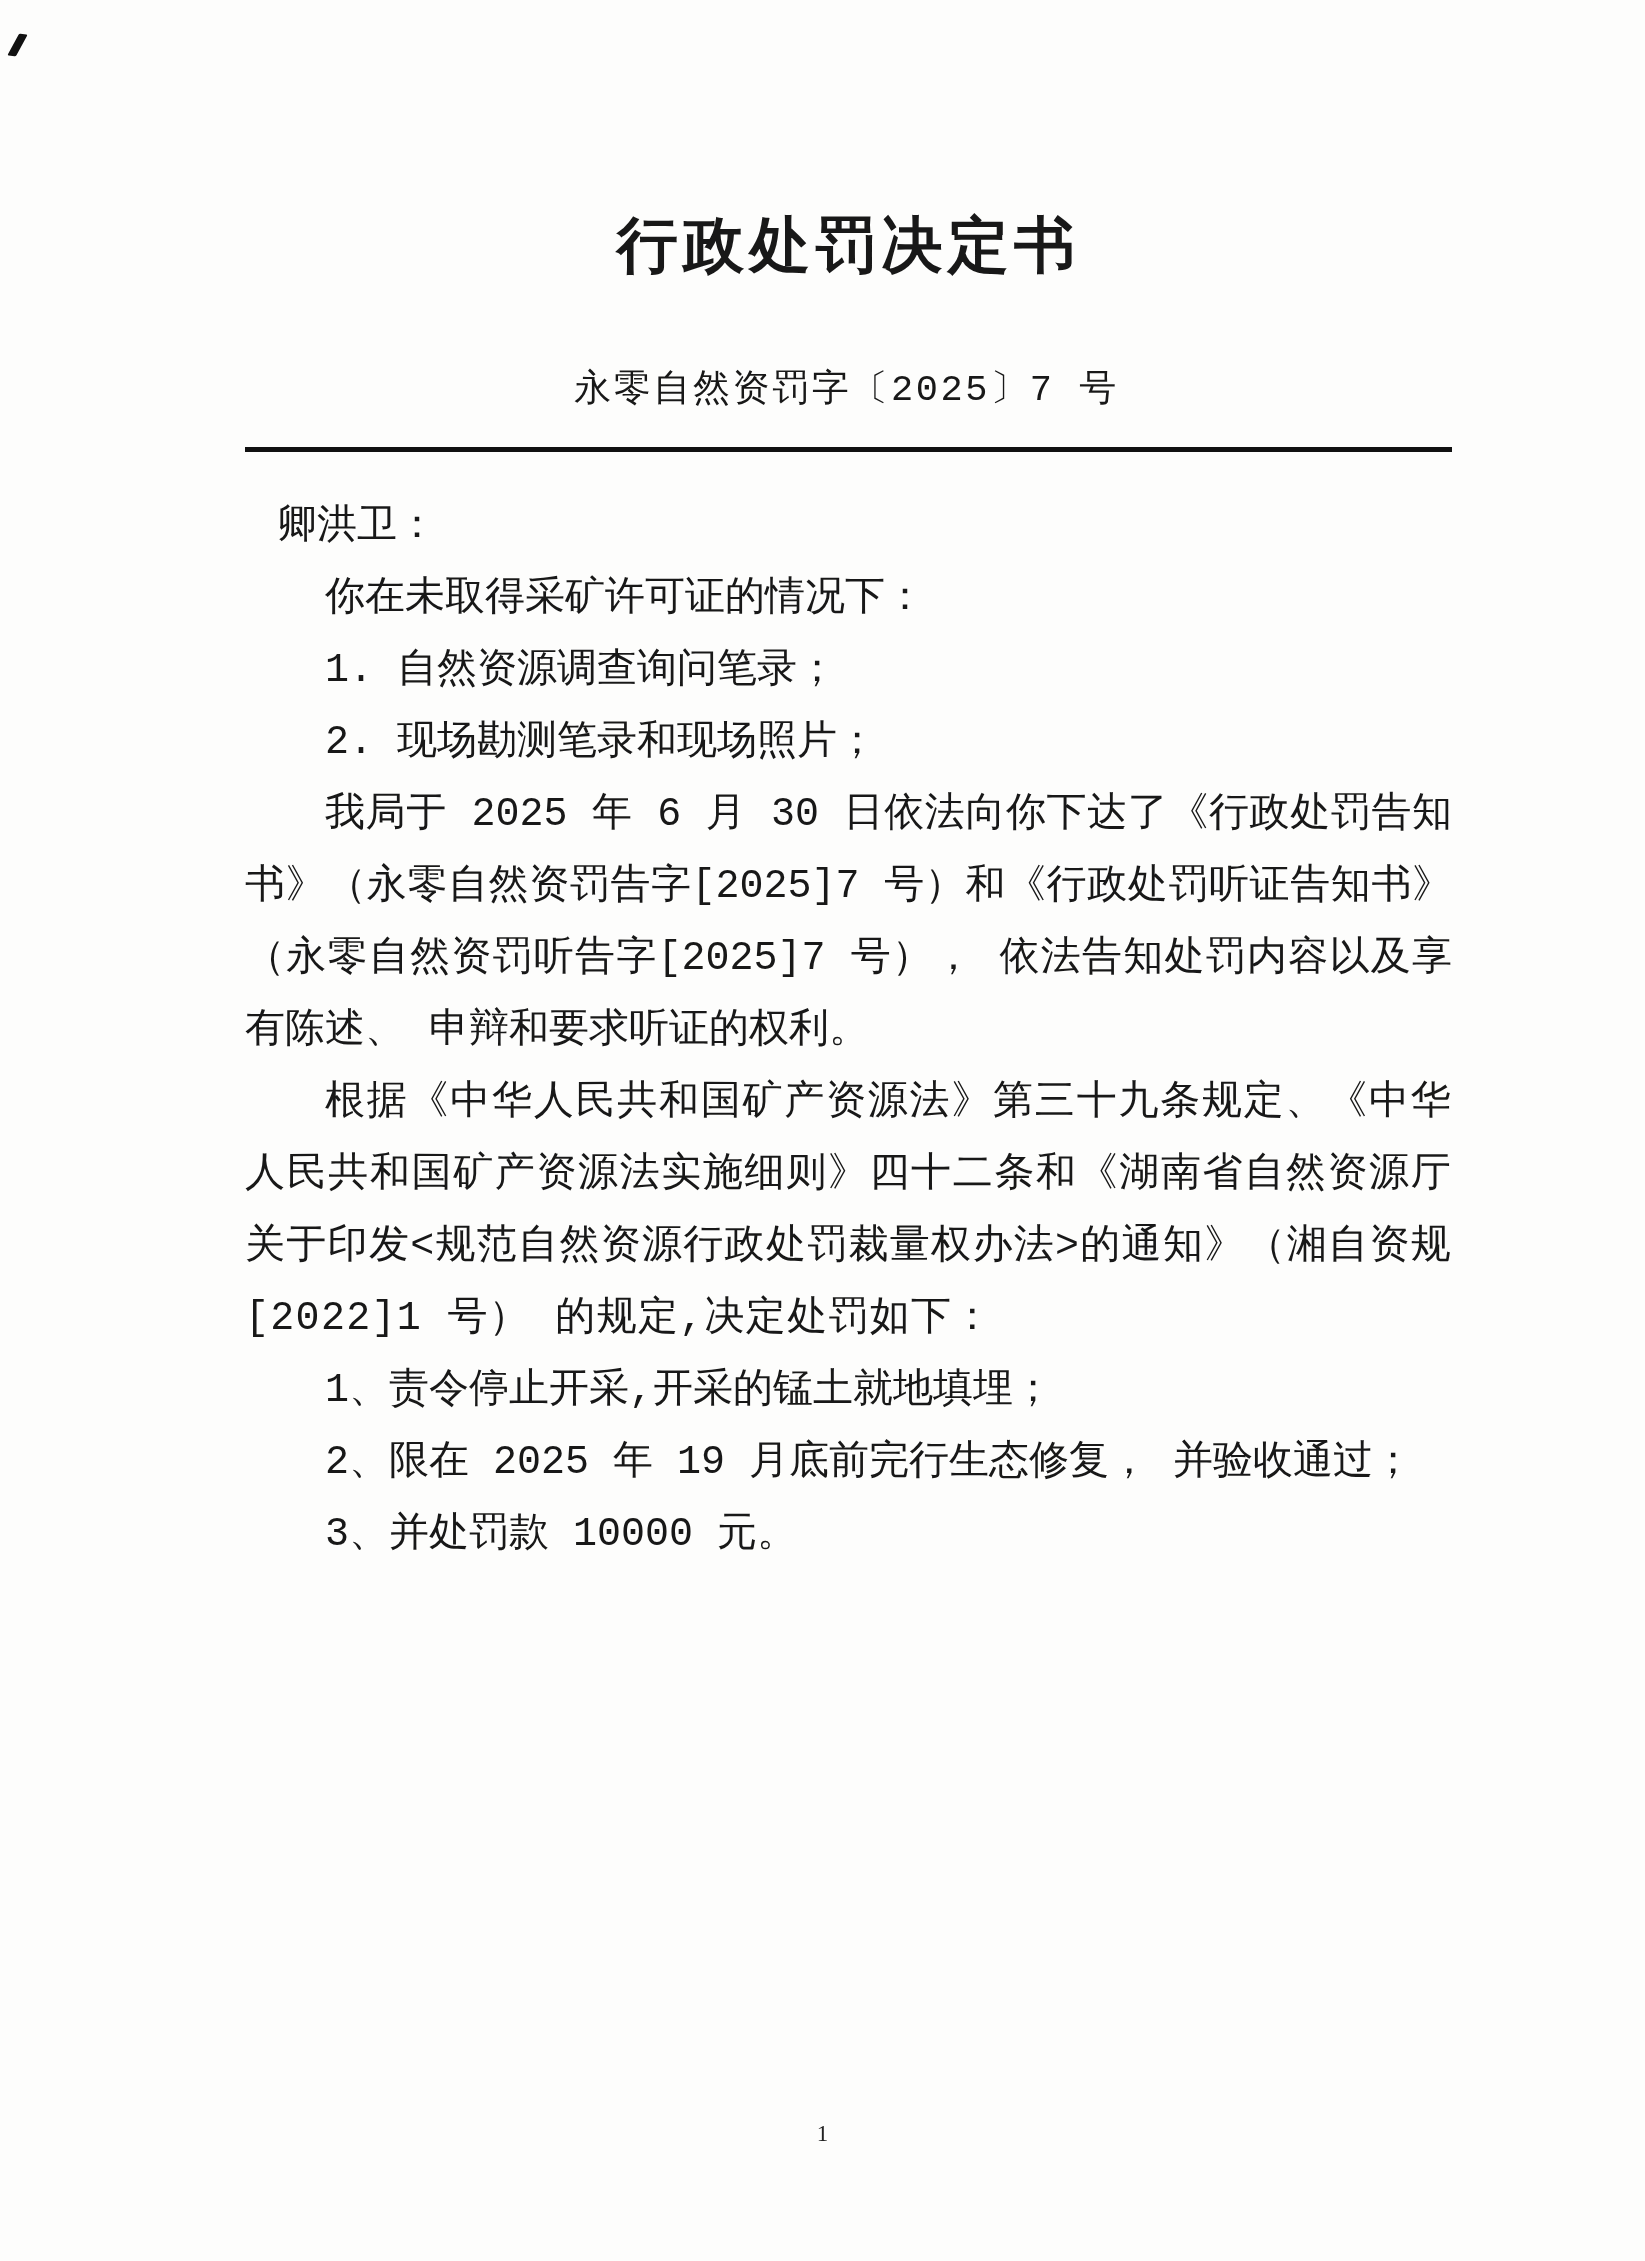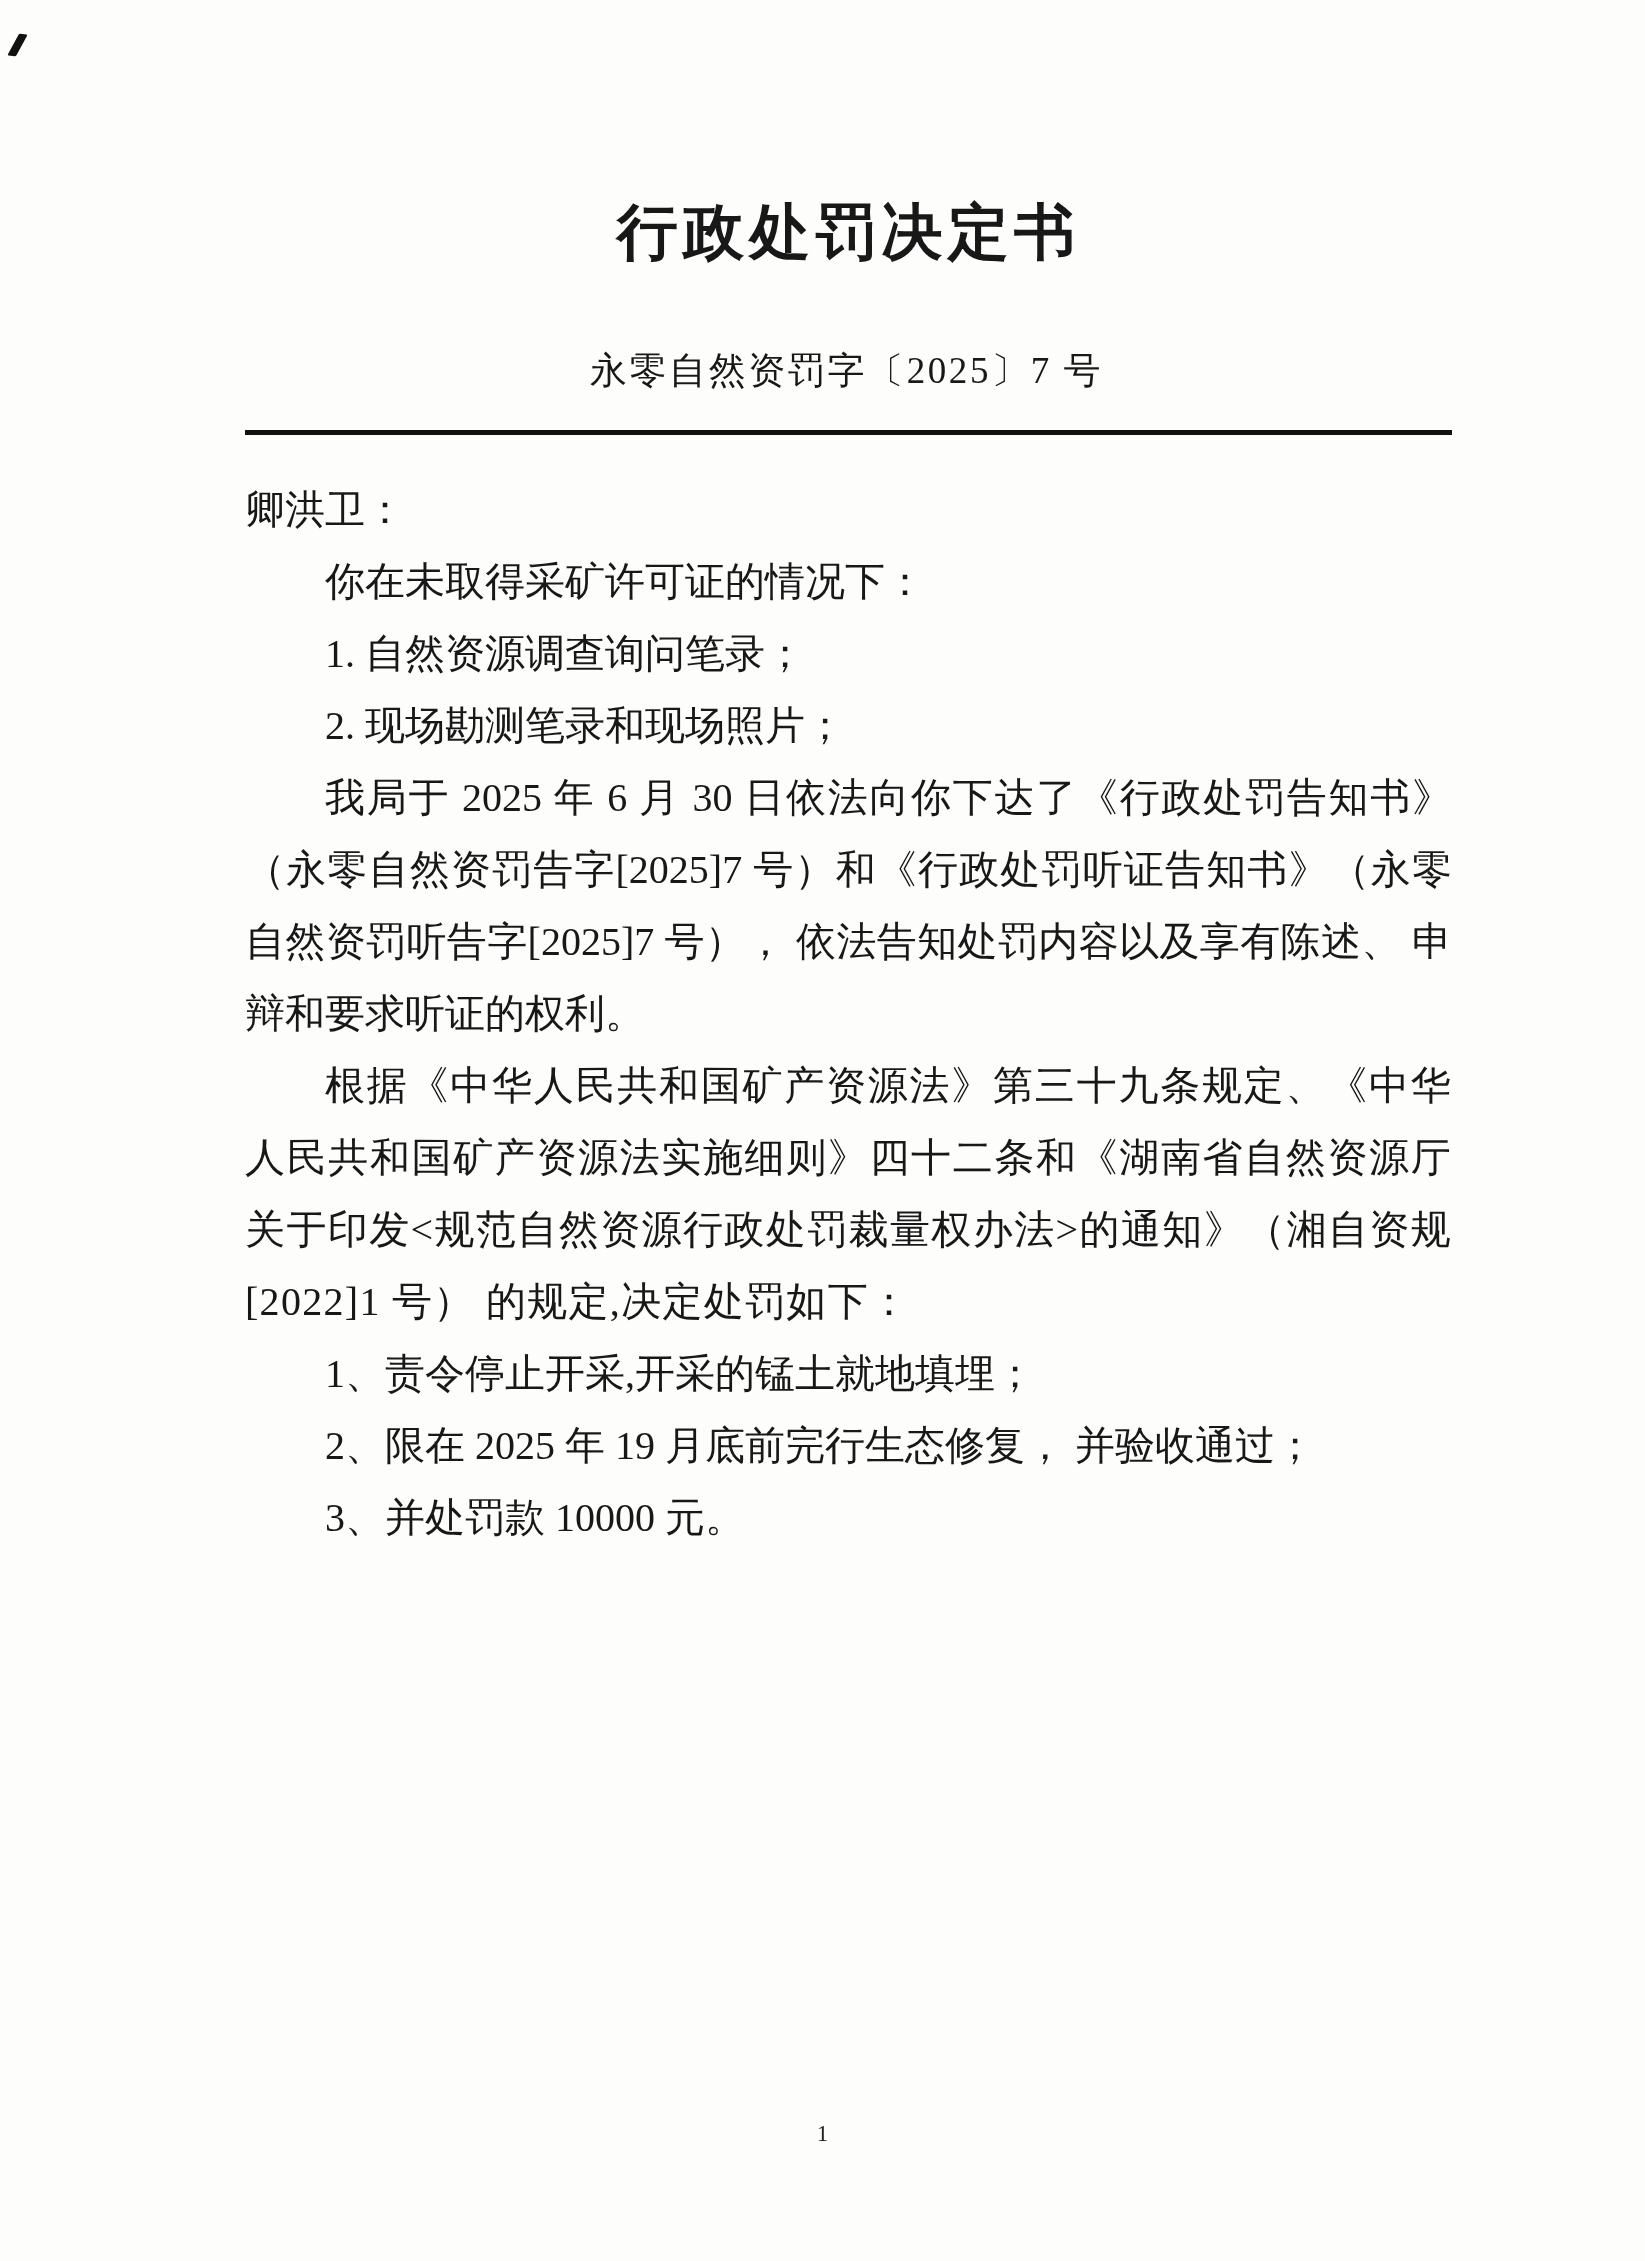--- a/index.html
+++ b/index.html
@@ -25,21 +25,22 @@
     width: 9px;
     height: 22px;
     background: #111;
     transform: skewX(-22deg) rotate(8deg);
     border-radius: 1.3px;
   }
   .content {
     position: absolute;
     left: 245px;
     right: 193px;
-    top: 196px;
+    top: 213px;
+    font-family: Liberation Mono, monospace;
   }
   .doc-title {
     text-align: center;
     font-size: 61px;
     font-weight: bold;
     letter-spacing: 5.2px;
     line-height: 1.2;
     margin: 0 0 77px 0;
   }
   .doc-number {
@@ -57,20 +58,21 @@
     font-size: 40px;
     line-height: 72px;
     text-align: justify;
   }
   .para {
     margin: 0;
     text-indent: 2em;
   }
   .para.no-indent {
     text-indent: 0;
+    margin-left: 32px;
   }
   .para.spread {
     letter-spacing: 1.3px;
   }
   .page-number {
     position: absolute;
     left: 0;
     right: 0;
     top: 2121px;
     text-align: center;

